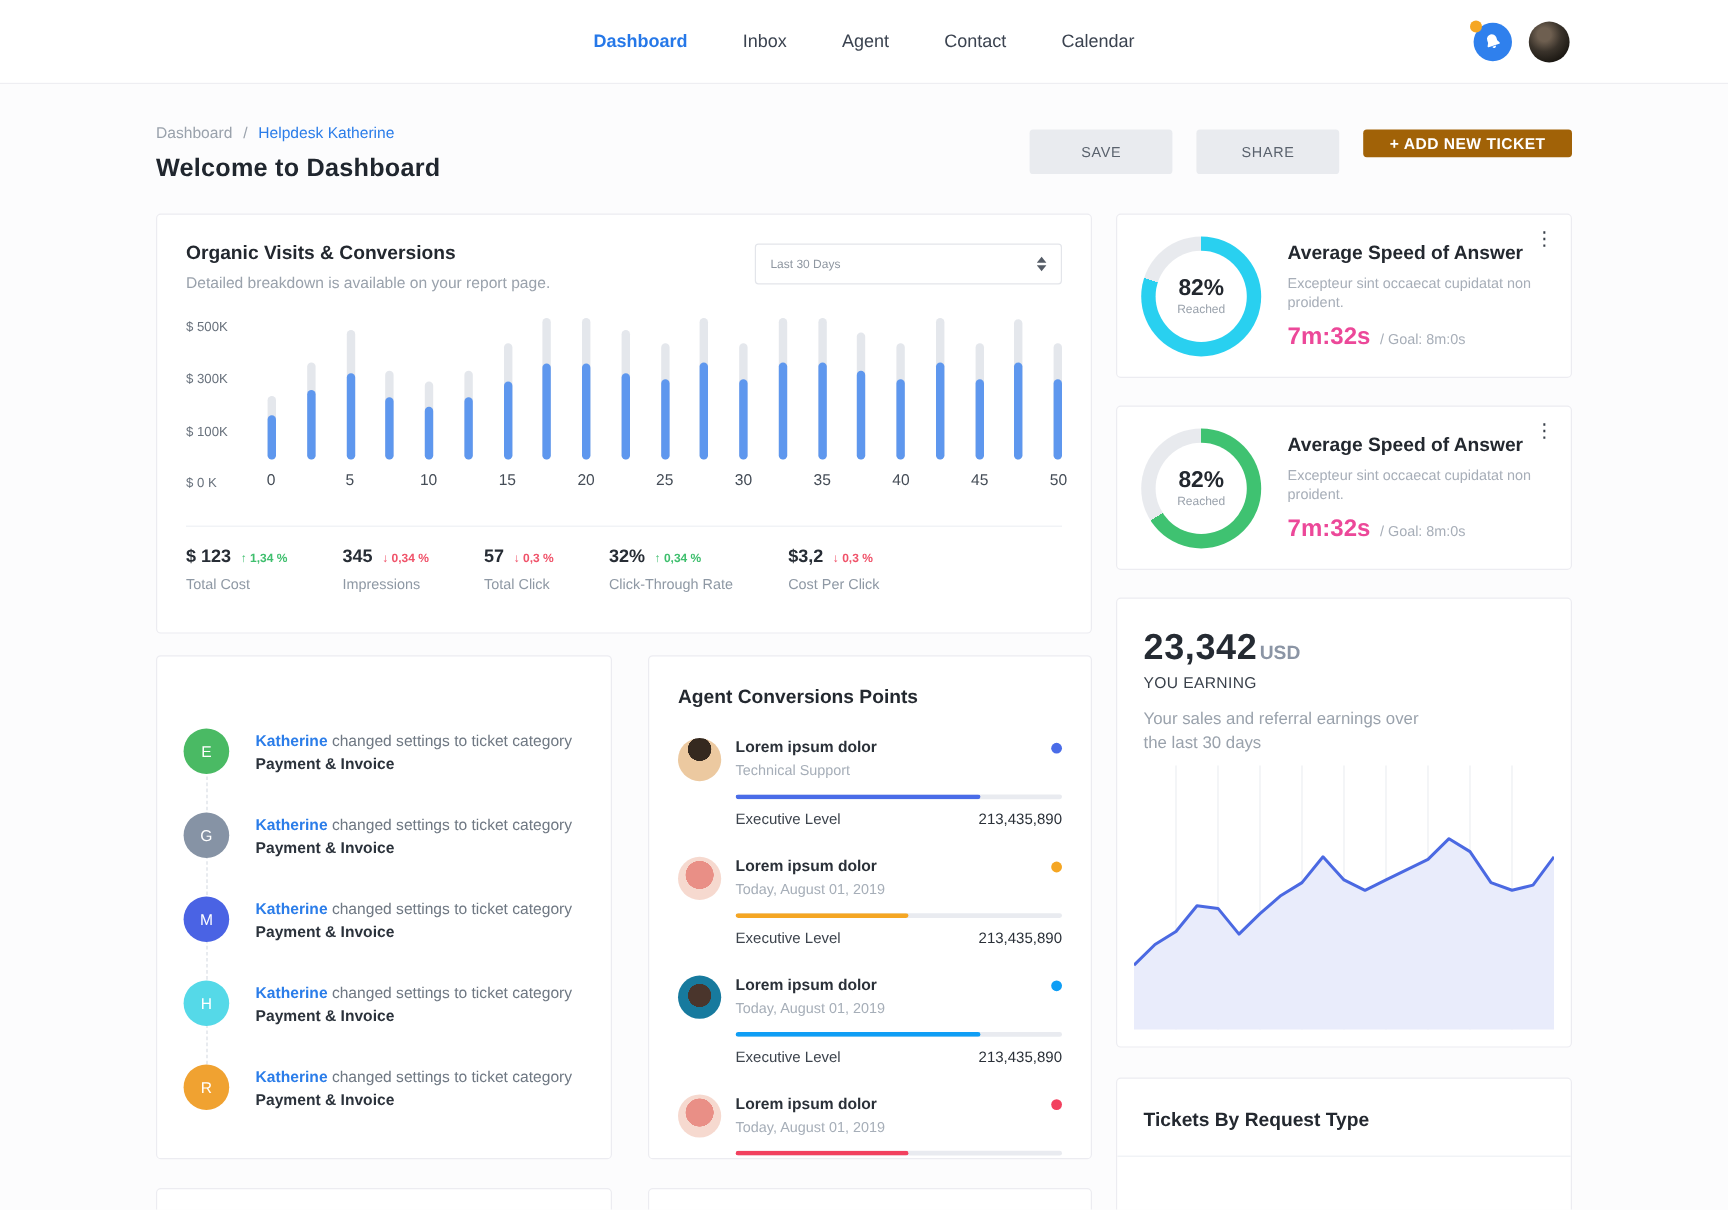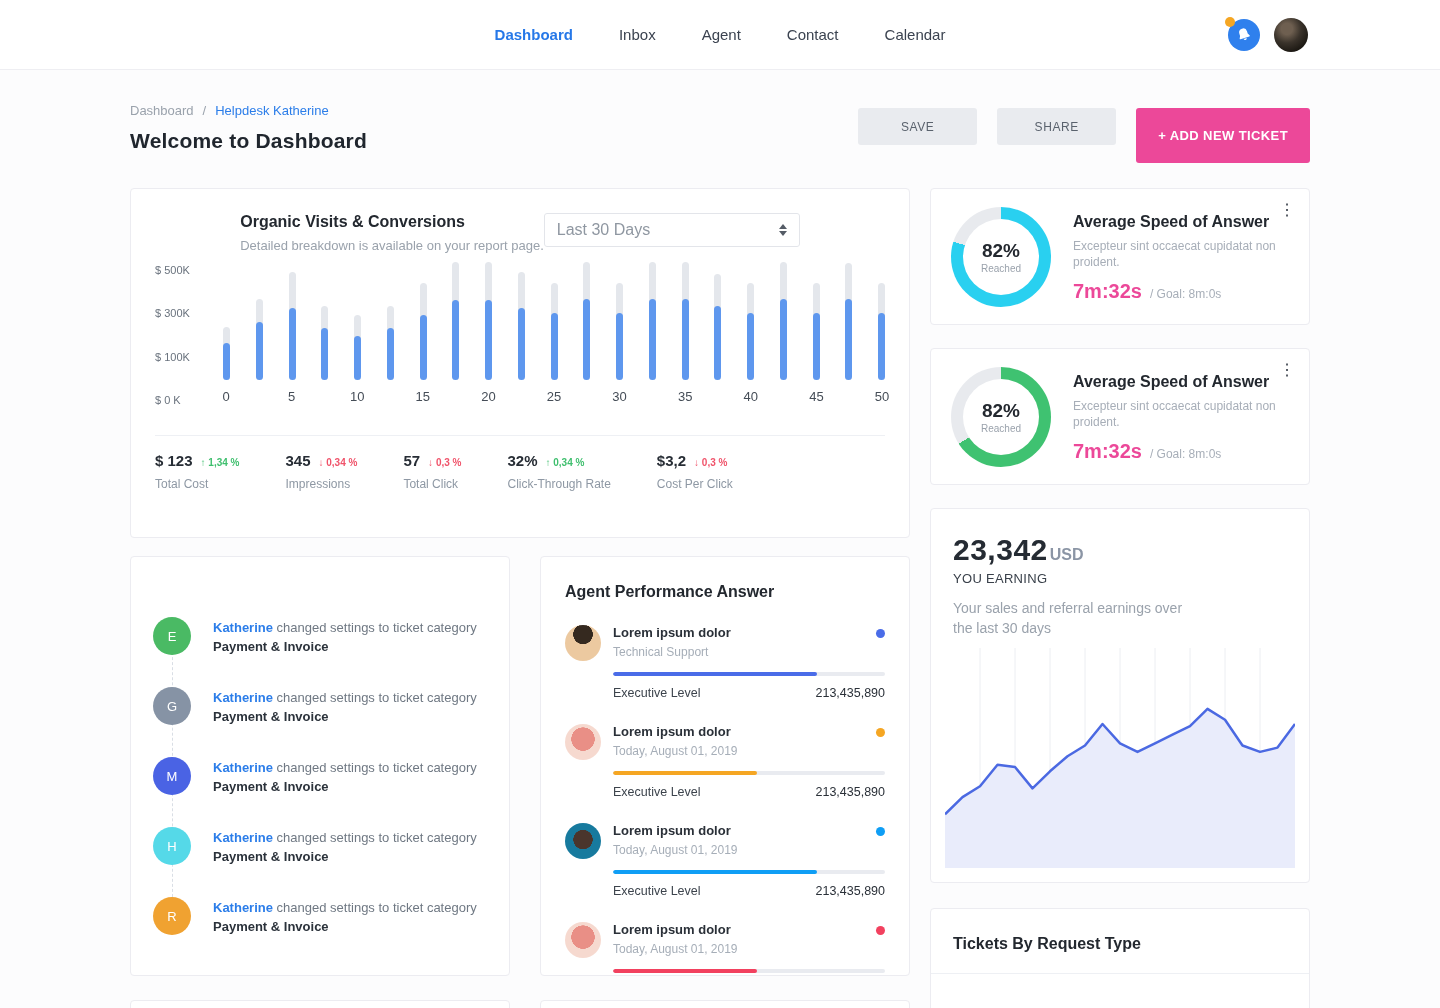--- a/index.html
+++ b/index.html
@@ -23,43 +23,43 @@
 
   
   .page-wrap { padding:0 130px; }
   .page-head { display:flex; justify-content:space-between; align-items:flex-start; margin-top:33px; }
   .breadcrumb { font-size:13px; color:#9aa2ac; display:flex; gap:9px; align-items:center; }
   .breadcrumb .crumb-link { color:#2b7de9; text-decoration:none; cursor:pointer; }
   .page-title { font-size:21px; font-weight:bold; color:#20262e; margin-top:11px; letter-spacing:.2px; }
   .actions { display:flex; gap:20px; margin-top:5px; }
   .btn-light { width:119px; height:37px; background:#e9ebef; border:none; border-radius:3px;
                font-size:12px; letter-spacing:.6px; color:#5a626d; cursor:pointer; font-family:inherit; }
-  .btn-primary { height:55px; padding:0 22px; background:#ec4899; border:none; border-radius:3px;
+  .btn-primary { height:23px; padding:0 22px; background:#a16207; border:none; border-radius:3px;
                font-size:13px; font-weight:bold; letter-spacing:.4px; color:#fff; cursor:pointer; font-family:inherit; }
 
   
   .grid { display:flex; gap:20px; margin-top:25px; }
   .col-left { width:780px; }
   .col-right { width:380px; }
   .card { background:#fff; border:1px solid #ececf1; border-radius:4px; }
 
   
   .organic-card { height:350px; padding:24px 24px 0; overflow:hidden; }
-  .organic-head { display:flex; justify-content:center; align-items:flex-start; }
+  .organic-head { display:flex; justify-content:space-between; align-items:flex-start; }
   .card-title { font-size:16px; font-weight:bold; color:#23282f; }
   .card-sub { font-size:13px; color:#9aa2ac; margin-top:7px; }
   .range-select { width:256px; height:34px; border:1px solid #e3e5ea; border-radius:3px;
      display:flex; align-items:center; justify-content:space-between; padding:0 12px; cursor:pointer; }
-  .range-select .sel-val { font-size:16px; color:#8f97a1; }
+  .range-select .sel-val { font-size:10px; color:#8f97a1; }
   .sel-arrows { display:flex; flex-direction:column; gap:2px; }
   .sel-arrows i { width:0; height:0; border-left:4px solid transparent; border-right:4px solid transparent; display:block; }
   .sel-arrows i.up { border-bottom:5px solid #555c66; }
   .sel-arrows i.down { border-top:5px solid #555c66; }
 
-  .chart-block { display:flex; margin-top:7px; }
+  .chart-block { display:flex; margin-top:20px; }
   .y-axis { width:60px; display:flex; flex-direction:column; justify-content:space-between;
             height:146px; font-size:11px; color:#69727d; padding-top:4px; }
   .plot { flex:1; padding-left:8px; }
   .bars { height:120px; display:flex; justify-content:space-between; align-items:flex-end; }
   .bar-slot { position:relative; width:7px; height:120px; }
   .bar-slot .bar { position:absolute; bottom:0; left:0; width:7px; border-radius:4px; }
   .xlabels { position:relative; height:20px; margin:9px 3px 0; font-size:13px; color:#454d57; }
   .xlabels span { position:absolute; transform:translateX(-50%); }
 
   .stats-row { display:flex; border-top:1px solid #eef0f4; margin-top:26px; padding-top:16px; }
@@ -360,21 +360,21 @@
                 <div class="activity-text"><span class="who">Katherine</span> changed settings to ticket category <br><span class="cat">Payment &amp; Invoice</span></div>
               </li>
               <li class="activity">
                 <div class="letter-avatar" style="background: rgb(240, 162, 49);">R</div>
                 <div class="activity-text"><span class="who">Katherine</span> changed settings to ticket category <br><span class="cat">Payment &amp; Invoice</span></div>
               </li>
             </ul>
         </div>
 
         <div class="card agents-card">
-          <div class="card-title">Agent Performance Answer</div>
+          <div class="card-title">Agent Conversions Points</div>
           <div id="agent-rows">
               <div class="agent-row">
                 <div class="agent-head">
                   <div class="agent-avatar" style="background: radial-gradient(circle at 50% 26%, rgb(53, 41, 31) 0px, rgb(53, 41, 31) 30%, rgb(236, 201, 160) 31%);"></div>
                   <div class="agent-id">
                     <div class="agent-name">Lorem ipsum dolor</div>
                     <div class="agent-sub">Technical Support</div>
                   </div>
                   <div class="agent-dot" style="background: rgb(74, 108, 232);"></div>
                 </div>

